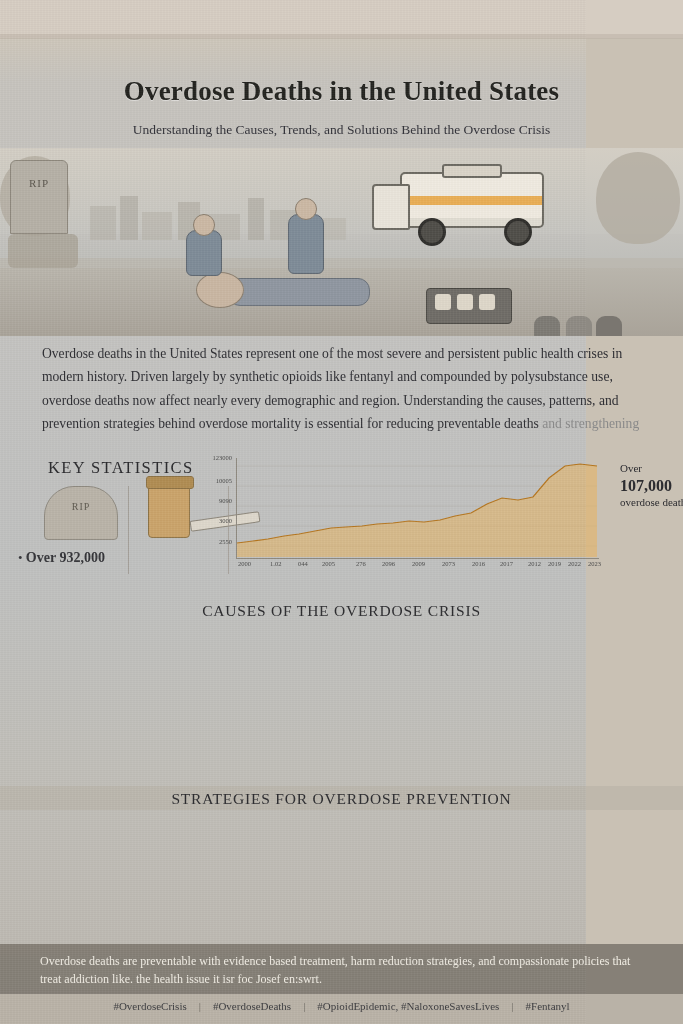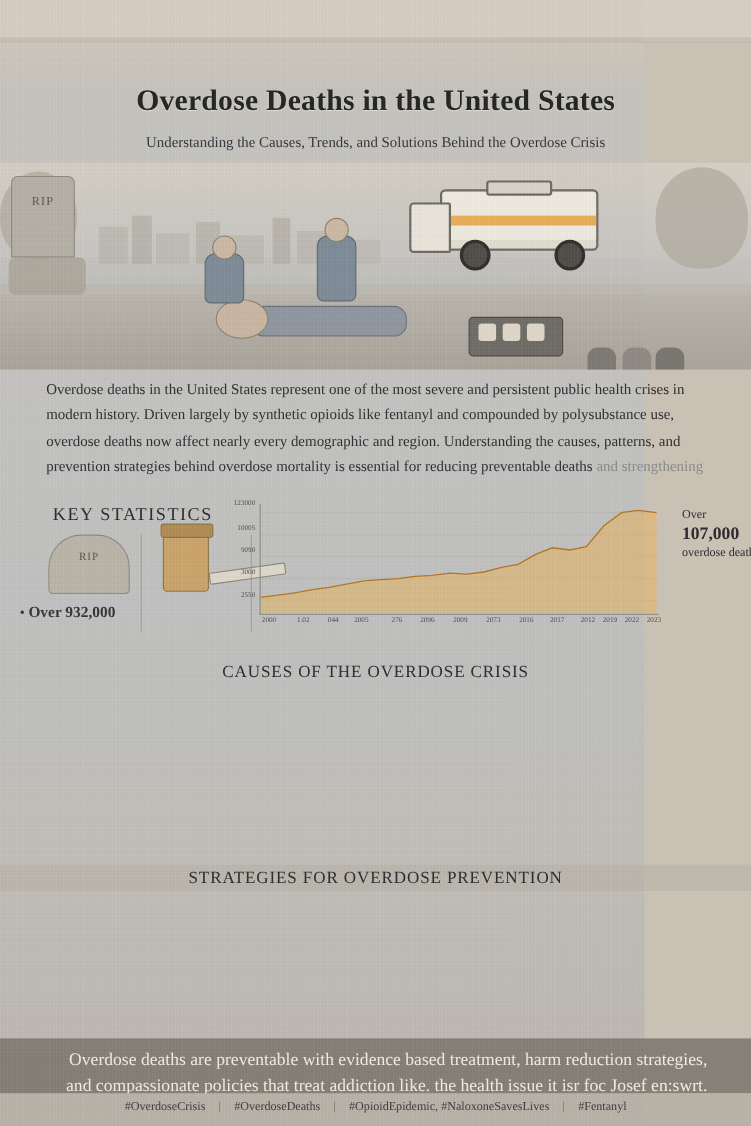--- a/index.html
+++ b/index.html
@@ -108,22 +108,22 @@
     position:absolute;width:683px;text-align:center;font-size:15.5px;letter-spacing:.8px;color:#2b2b2e;
   }
   .causes{position:absolute;left:0;top:596px;width:683px;height:196px;}
 
   
   .strat-band{position:absolute;left:0;top:786px;width:683px;height:24px;background:#b7b0a5;opacity:.55;}
   .strategies{position:absolute;left:0;top:786px;width:683px;height:160px;}
 
   
   .footer-note{
-    position:absolute;left:40px;top:952px;width:603px;text-align:right;
-    font-size:16px;line-height:1.5;color:#f0ece3;
+    position:absolute;left:40px;top:952px;width:603px;text-align:left;
+    font-size:12px;line-height:1.5;color:#f0ece3;
   }
   .footerbar{position:absolute;left:0;top:944px;width:683px;height:50px;background:#7e7970;opacity:.9;}
   .hashbar{position:absolute;left:0;top:994px;width:683px;height:30px;background:#b9b2a7;}
   .hash{position:absolute;left:0;top:1000px;width:683px;text-align:center;font-size:11px;color:#3b3b3e;}
   .hash span{margin:0 6px;}
   .sep{color:#6f6a62;}
 </style>
 </head>
 <body>
 

